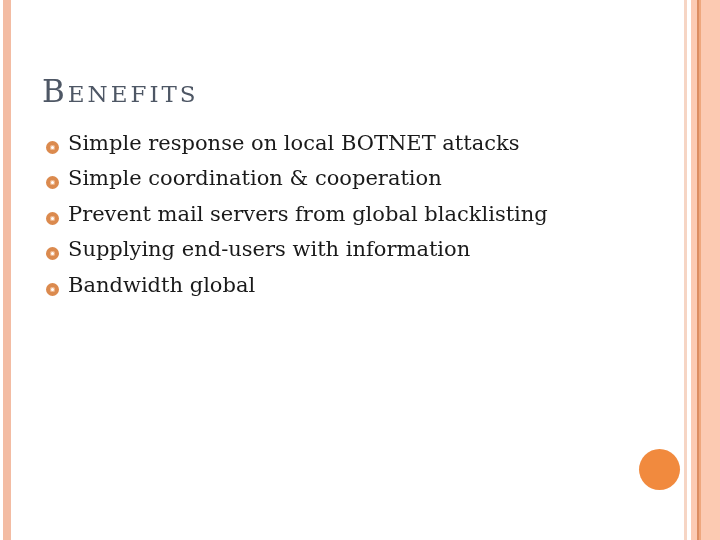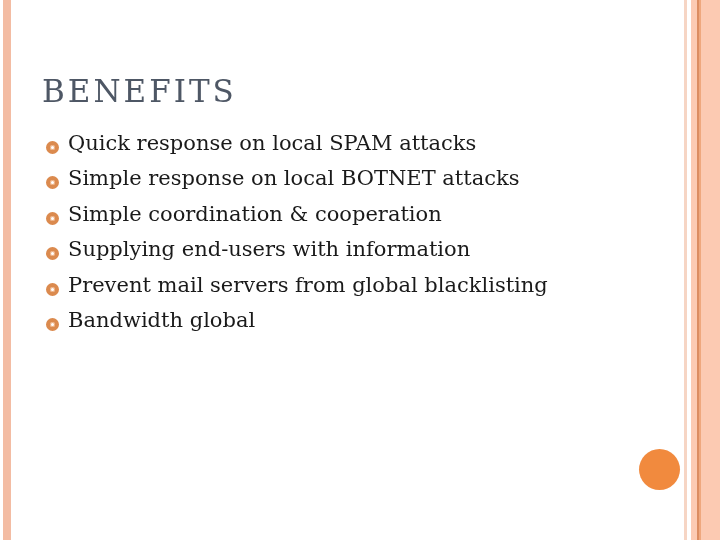--- a/index.html
+++ b/index.html
@@ -56,21 +56,21 @@
     width: 2px;
     height: 540px;
     background: #EFA87E;
   }
   
   .title {
     position: absolute;
     left: 42px;
     top: 76px;
     margin: 0;
-    font-size: 31px;
+    font-size: 23px;
     font-weight: normal;
     line-height: 31px;
     letter-spacing: 3px;
     color: #4E5765;
     white-space: nowrap;
   }
   .title::first-letter {
     font-size: 31px;
   }
   
@@ -120,43 +120,39 @@
 </head>
 <body>
 
 <div class="slide">
 
   <div class="left-bar"></div>
 
   <h1 class="title">BENEFITS</h1>
 
   <ul class="bullets" id="bullet-list">
-  <li class="bullet-item">
-    <span class="ring"></span>
-    <span class="bullet-text">Quick response on local SPAM attacks</span>
-  </li>
 
   <li class="bullet-item">
     <span class="ring"></span>
     <span class="bullet-text">Simple response on local BOTNET attacks</span>
   </li>
 
   <li class="bullet-item">
     <span class="ring"></span>
     <span class="bullet-text">Simple coordination &amp; cooperation</span>
   </li>
 
   <li class="bullet-item">
     <span class="ring"></span>
-    <span class="bullet-text">Supplying end-users with information</span>
+    <span class="bullet-text">Prevent mail servers from global blacklisting</span>
   </li>
 
   <li class="bullet-item">
     <span class="ring"></span>
-    <span class="bullet-text">Prevent mail servers from global blacklisting</span>
+    <span class="bullet-text">Supplying end-users with information</span>
   </li>
 
   <li class="bullet-item">
     <span class="ring"></span>
     <span class="bullet-text">Bandwidth global</span>
   </li>
 </ul>
 
   <div class="accent-circle"></div>
 

